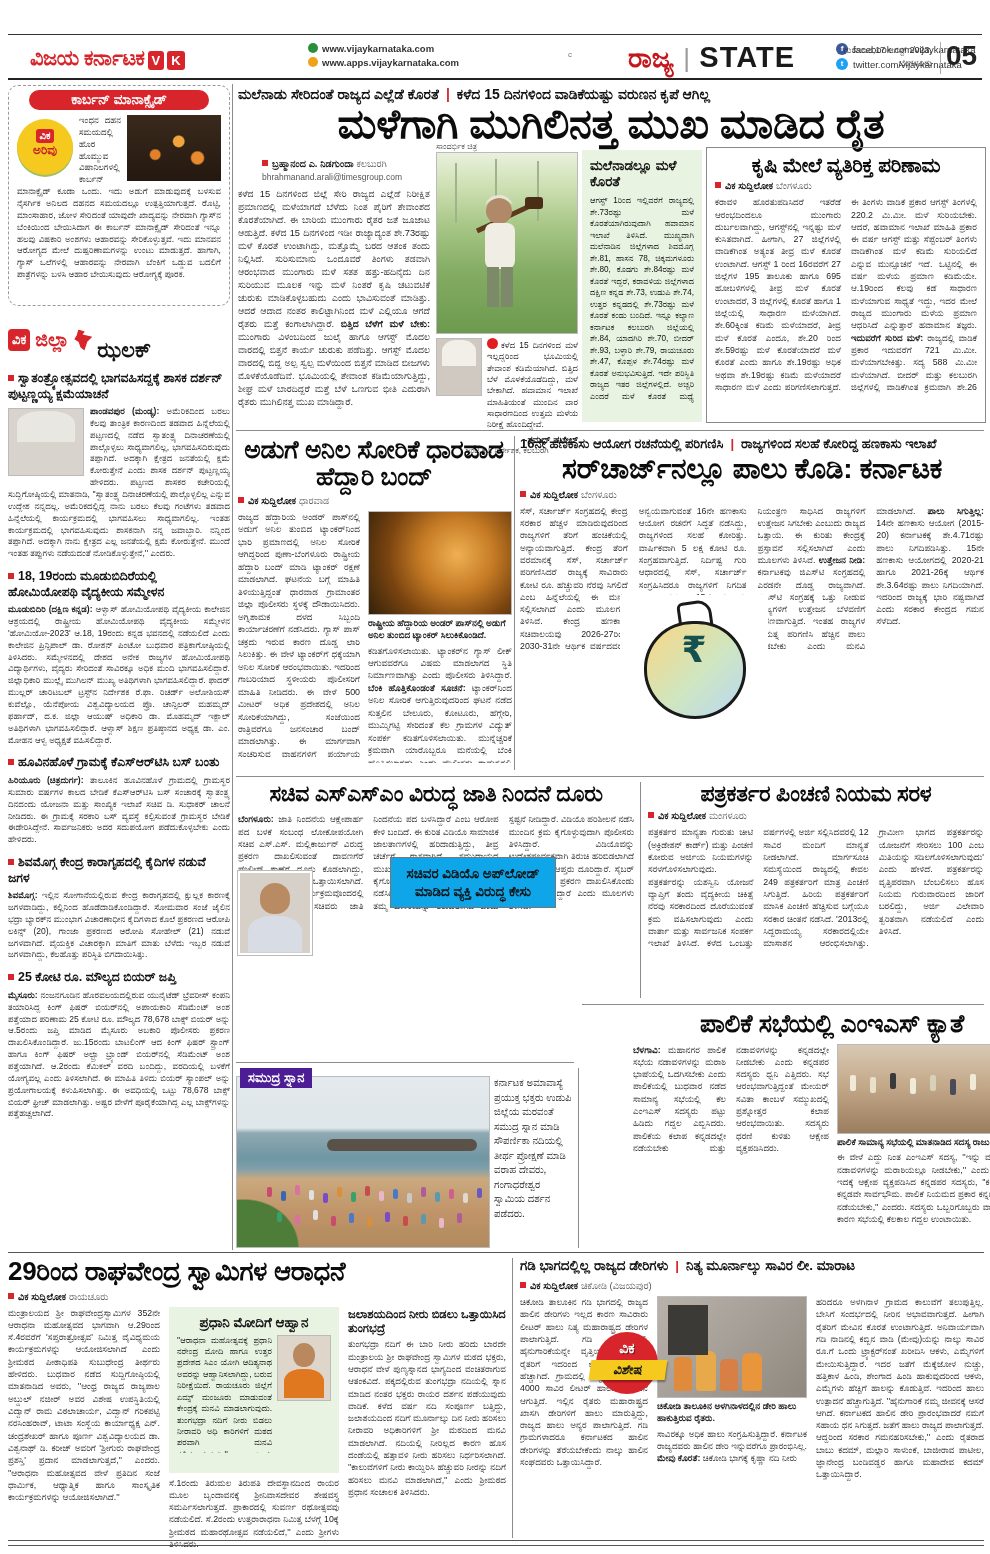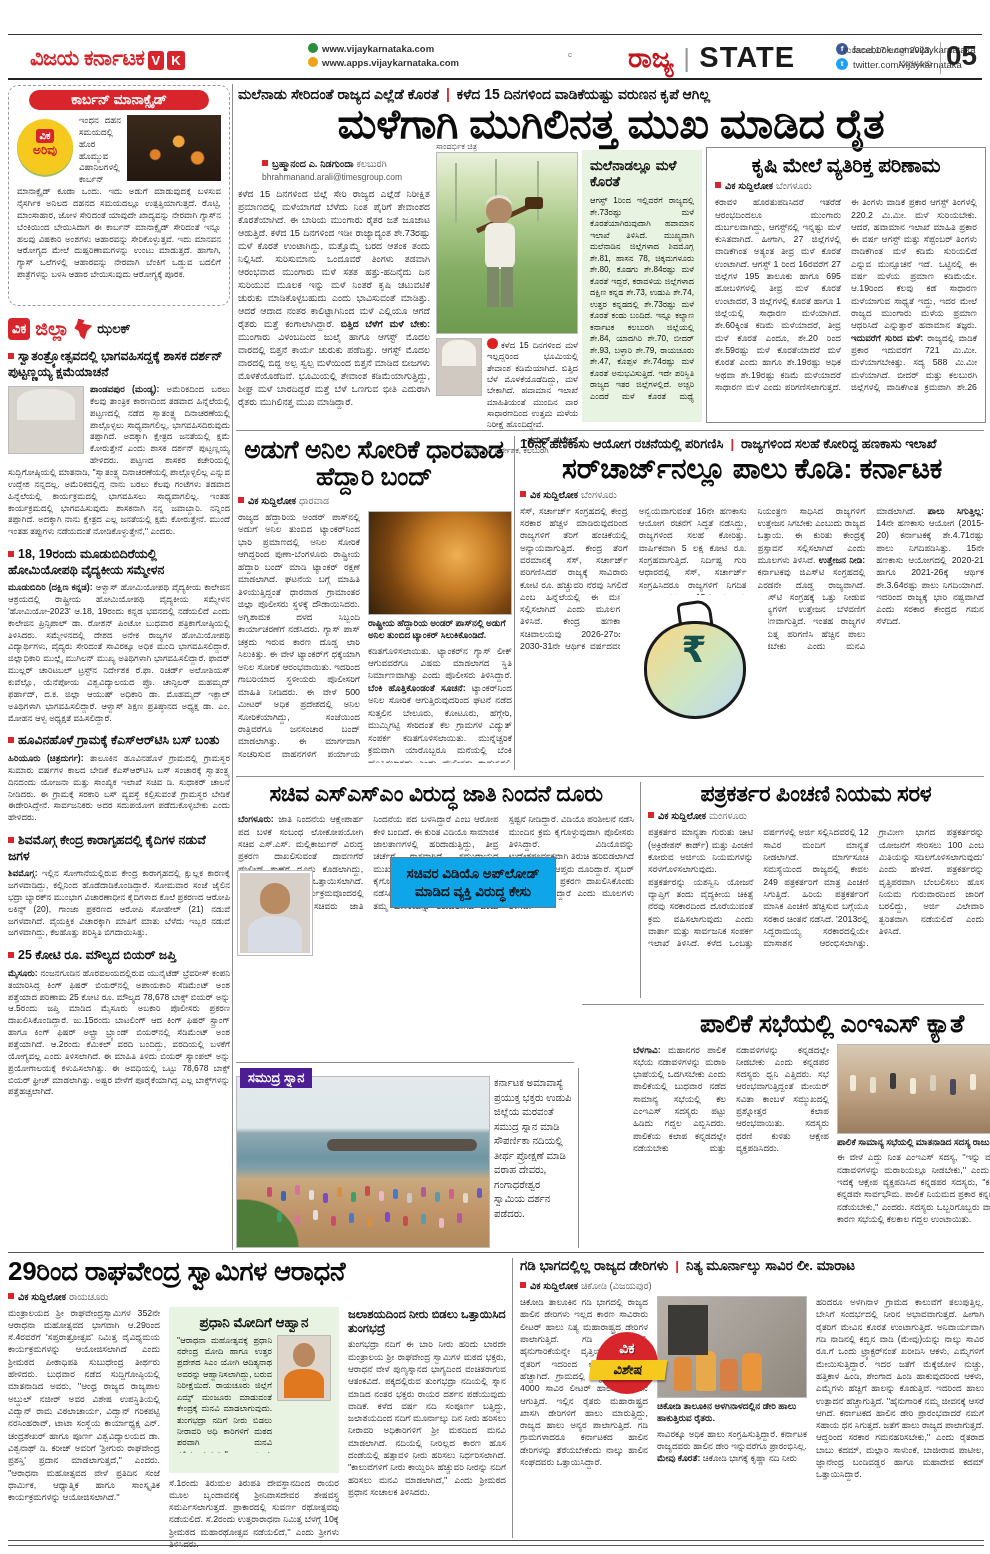--- a/index.html
+++ b/index.html
@@ -36,21 +36,21 @@
   
   #sidebar{position:absolute;left:8px;top:85px;width:222px;height:1160px;overflow:hidden;}
   #carbon-box{border:1px dashed #9a9a9a;border-radius:10px;padding:6px 8px 8px;height:205px;overflow:hidden;position:relative;}
   #carbon-title{background:#d8252b;color:#fff;font-weight:800;font-size:13.5px;text-align:center;border-radius:12px;padding:2px 10px;width:160px;margin:-2px auto 5px;}
   .aware-badge{float:left;width:56px;height:56px;border-radius:50%;background:#f6c91e;margin:4px 6px 2px 0;text-align:center;box-shadow:0 2px 0 #9fbf66;}
   .aware-badge .t1{display:inline-block;background:#d8252b;color:#fff;font-weight:800;font-size:10px;border-radius:3px;padding:1px 4px;margin-top:10px;}
   .aware-badge .t2{display:block;color:#c42127;font-weight:800;font-size:12px;margin-top:0;}
   #district-head{display:flex;align-items:center;gap:5px;margin:12px 0 8px;}
   #district-head .vk{background:#d8252b;color:#fff;font-weight:800;font-size:13px;padding:3px 4px;border-radius:4px;}
   #district-head .w1{color:#d8252b;font-weight:800;font-size:19px;}
-  #district-head .w2{color:#151515;font-weight:800;font-size:13px;}
+  #district-head .w2{color:#151515;font-weight:800;font-size:21px;margin-top:20px;}
   .map-glyph{display:inline-block;width:18px;height:21px;background:#d8252b;clip-path:polygon(22% 0,58% 9%,46% 24%,100% 34%,72% 58%,56% 100%,34% 84%,24% 60%,0 46%,14% 26%);}
   .sb-item-title{font-size:12.4px;font-weight:800;line-height:1.25;margin:9px 0 4px;color:#101010;}
   .sb-dl{font-weight:800;}
   
   #money-bag{position:absolute;width:148px;height:126px;background:#fff;z-index:3;}
   .bag-body{position:absolute;left:24px;top:26px;width:96px;height:92px;border-radius:48% 48% 50% 50%;border:3px solid #1a1a1a;background:linear-gradient(135deg,#f2d98e 10%,#cfe6c0 55%,#bcd9ee 95%);}
   .bag-tie{position:absolute;left:58px;top:6px;width:28px;height:24px;border:3px solid #1a1a1a;border-radius:6px 14px 2px 2px;background:#fff;transform:rotate(-8deg);}
   .bag-rs{position:absolute;left:0;top:34px;width:148px;text-align:center;font-size:36px;font-weight:800;color:#15514f;}
   
   #vishesha{position:absolute;width:62px;height:62px;z-index:4;}

